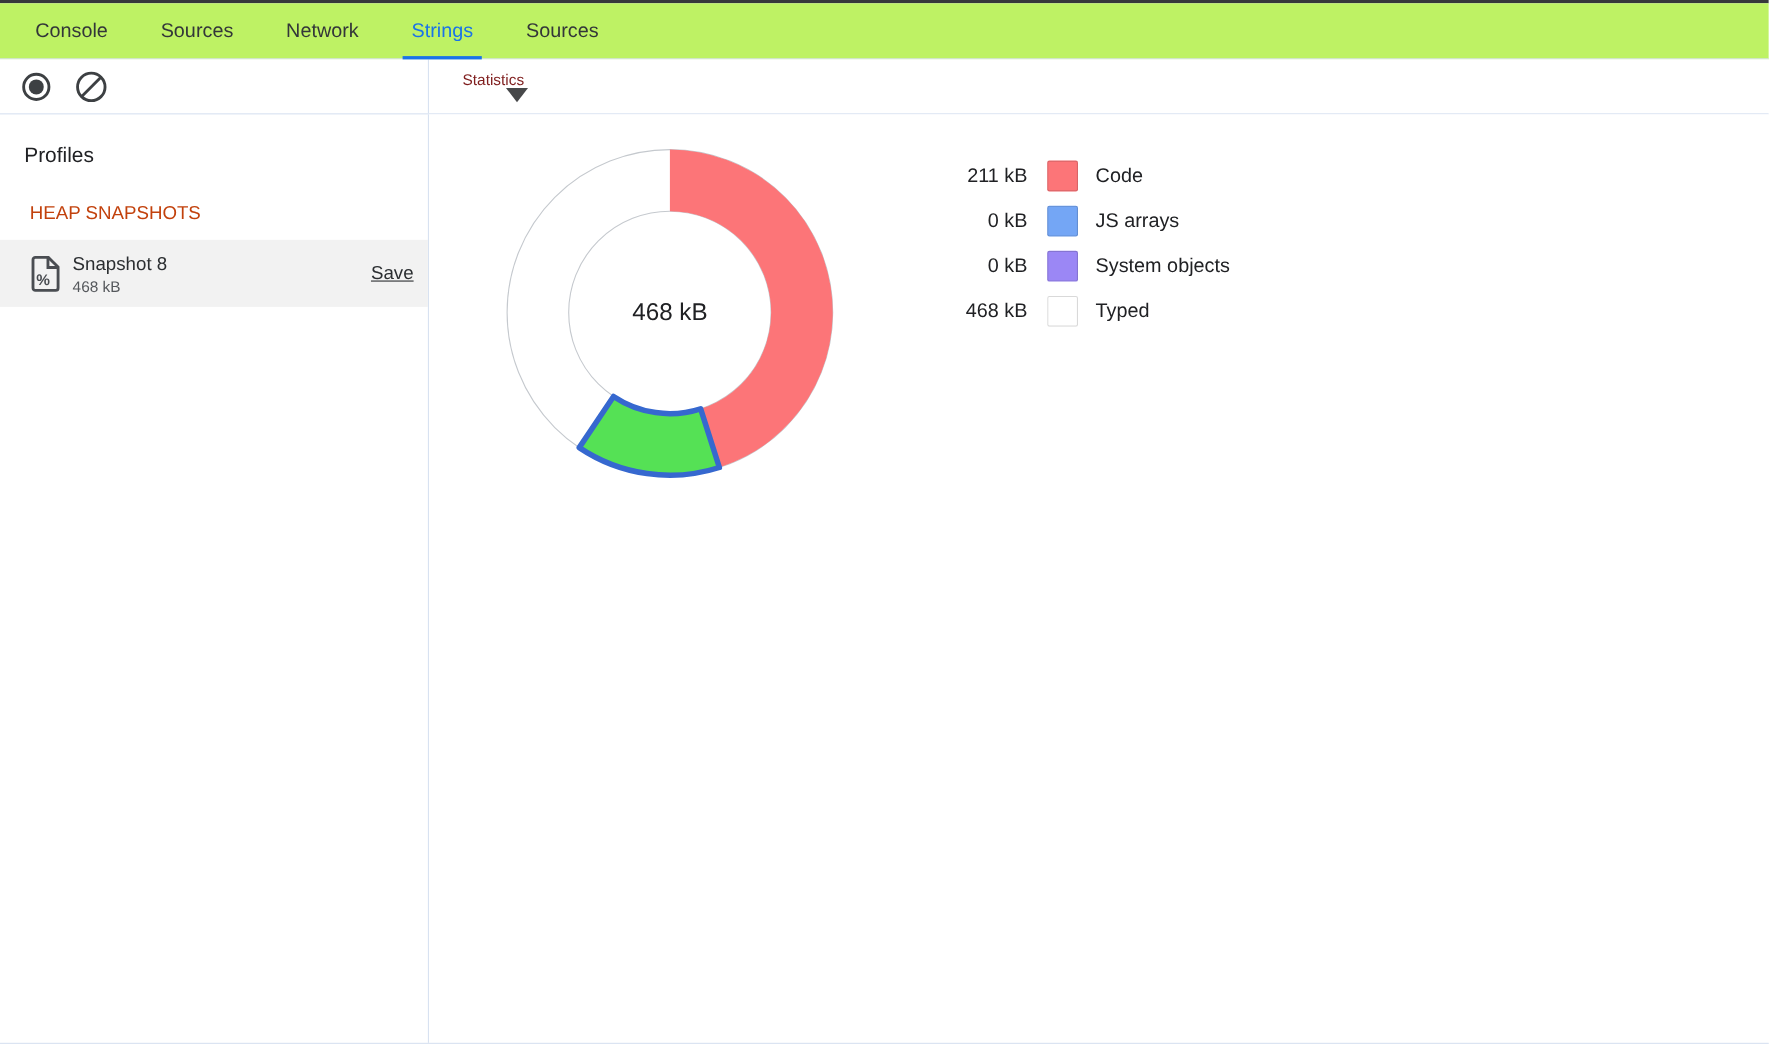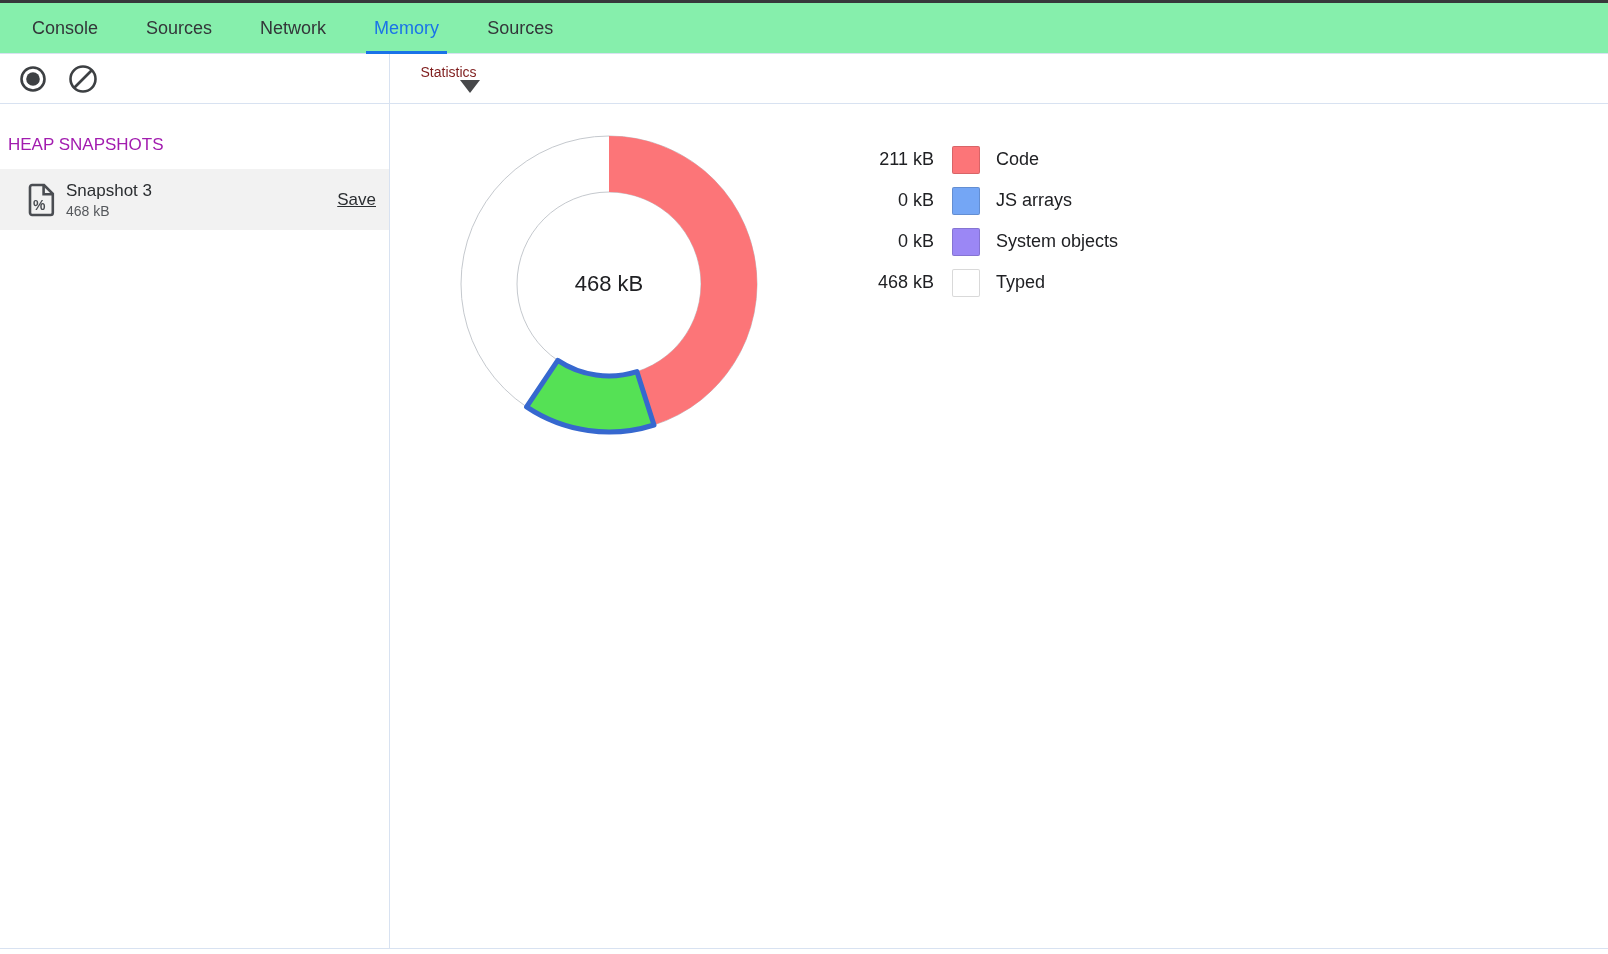--- a/index.html
+++ b/index.html
@@ -2,21 +2,21 @@
 <html><head>
 <meta charset="utf-8">
 <style>
   * { margin:0; padding:0; box-sizing:border-box; }
   html,body { width:1608px; height:954px; background:#fff; overflow:hidden;
               font-family:"Liberation Sans", sans-serif; color:#202124; }
 
   .top-strip { height:3px; width:100%; background:#37383b; }
 
   
-  .tabbar { height:51px; background:#86efac; border-bottom:1px solid #d8e2f1;
+  .tabbar { height:51px; background:#bef264; border-bottom:1px solid #d8e2f1;
             display:flex; align-items:stretch; padding-left:8px; }
   .tab { display:flex; align-items:center; padding:0 24px; font-size:18px;
          color:#333639; position:relative; cursor:default; }
   .tab.active { color:#1a73e8; }
   .tab.active::after { content:""; position:absolute; left:16px; right:16px;
          bottom:-1px; height:3px; background:#1a73e8; }
 
   
   .toolbar { height:50px; display:flex; border-bottom:1px solid #d8e2f1; background:#fff; }
   .toolbar-left { width:390px; border-right:1px solid #d8e2f1; display:flex;
@@ -26,21 +26,21 @@
               justify-content:center; }
   .stats-select { display:flex; align-items:center; font-size:14px; color:#7f1d1d;flex-direction:column; }
   .select-caret { width:0; height:0; border-left:10px solid transparent;
                   border-right:10px solid transparent; border-top:13px solid #47484a;
                   margin-left:43px; }
 
   
   .content { display:flex; height:844px; position:relative; }
   .sidebar { width:390px; flex:none; border-right:1px solid #d8e2f1; }
   .profiles-heading { font-size:19px; color:#202124; margin:27px 0 0 22px; }
-  .section-heading { font-size:17px; color:#a21caf; margin:31px 0 0 8px; }
+  .section-heading { font-size:17px; color:#c2410c; margin:31px 0 0 27px; }
   .snapshot-row { margin-top:14px; height:61px; background:#f2f2f2; display:flex;
                   align-items:center; padding:0 13px 0 28px; }
   .snapshot-text { margin-left:11px; }
   .snapshot-title { font-size:17px; color:#2b2e31; line-height:20px; }
   .snapshot-size { font-size:14px; color:#55585c; margin-top:2px; }
   .save-link { margin-left:auto; font-size:17px; color:#2b2e31;
                text-decoration:underline; cursor:pointer; }
 
   .main { flex:1; position:relative; background:#fff; }
   .donut-wrap { position:absolute; left:49px; top:10px; width:340px; height:340px; }
@@ -69,21 +69,21 @@
     <div class="tab">
       <span>Console</span>
     </div>
     <div class="tab">
       <span>Sources</span>
     </div>
     <div class="tab">
       <span>Network</span>
     </div>
     <div class="tab active">
-      <span>Memory</span>
+      <span>Strings</span>
     </div>
     <div class="tab">
       <span>Sources</span>
     </div>
   </div>
 
 <div class="toolbar">
   <div class="toolbar-left">
     <div class="icon-btn">
       <svg width="28" height="28" viewBox="0 0 28 28">
@@ -102,29 +102,30 @@
     <div class="stats-select">
       <span>Statistics</span>
       <span class="select-caret"></span>
     </div>
   </div>
 </div>
 
 <div class="content">
 
   <div class="sidebar">
+    <div class="profiles-heading">Profiles</div>
     <div class="section-heading">HEAP SNAPSHOTS</div>
     <div class="snapshot-row">
       <svg width="27" height="34" viewBox="0 0 27 34">
         <path d="M4.2 2 H16 L24.8 10.8 V29.8 A2.2 2.2 0 0 1 22.6 32 H4.2 A2.2 2.2 0 0 1 2 29.8 V4.2 A2.2 2.2 0 0 1 4.2 2 Z" fill="none" stroke="#4a4d52" stroke-width="2.6"></path>
         <path d="M15.6 2.6 V11.2 H24.4" fill="none" stroke="#4a4d52" stroke-width="2.6"></path>
         <text x="5" y="27" font-size="14" font-weight="bold" fill="#4a4d52" font-family="Liberation Sans, sans-serif">%</text>
       </svg>
       <div class="snapshot-text">
-        <div class="snapshot-title">Snapshot 3</div>
+        <div class="snapshot-title">Snapshot 8</div>
         <div class="snapshot-size">468 kB</div>
       </div>
       <span class="save-link">Save</span>
     </div>
   </div>
 
   <div class="main">
     <svg class="donut-wrap" viewBox="0 0 340 340">
         <circle cx="170" cy="170" r="148" fill="none" stroke="#c5c9ce" stroke-width="1"></circle>
         <circle cx="170" cy="170" r="92" fill="none" stroke="#c5c9ce" stroke-width="1"></circle>

